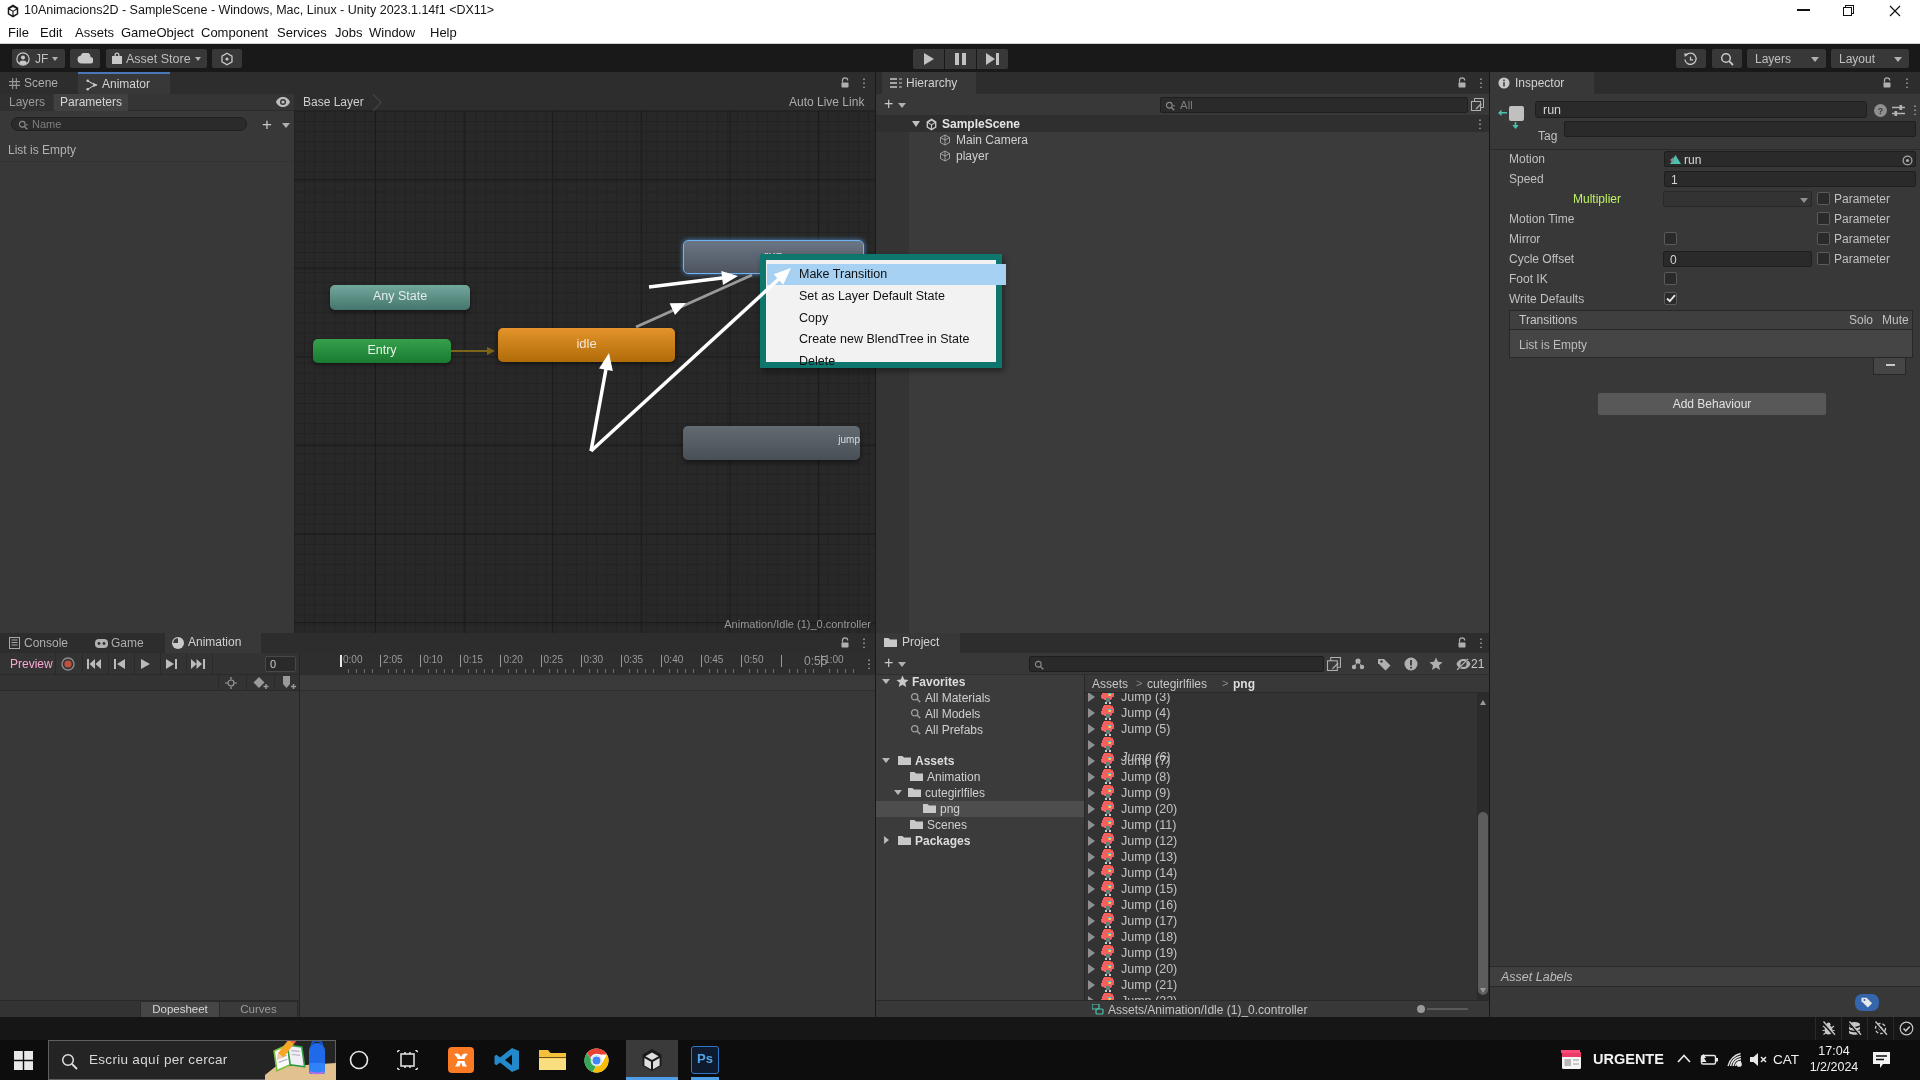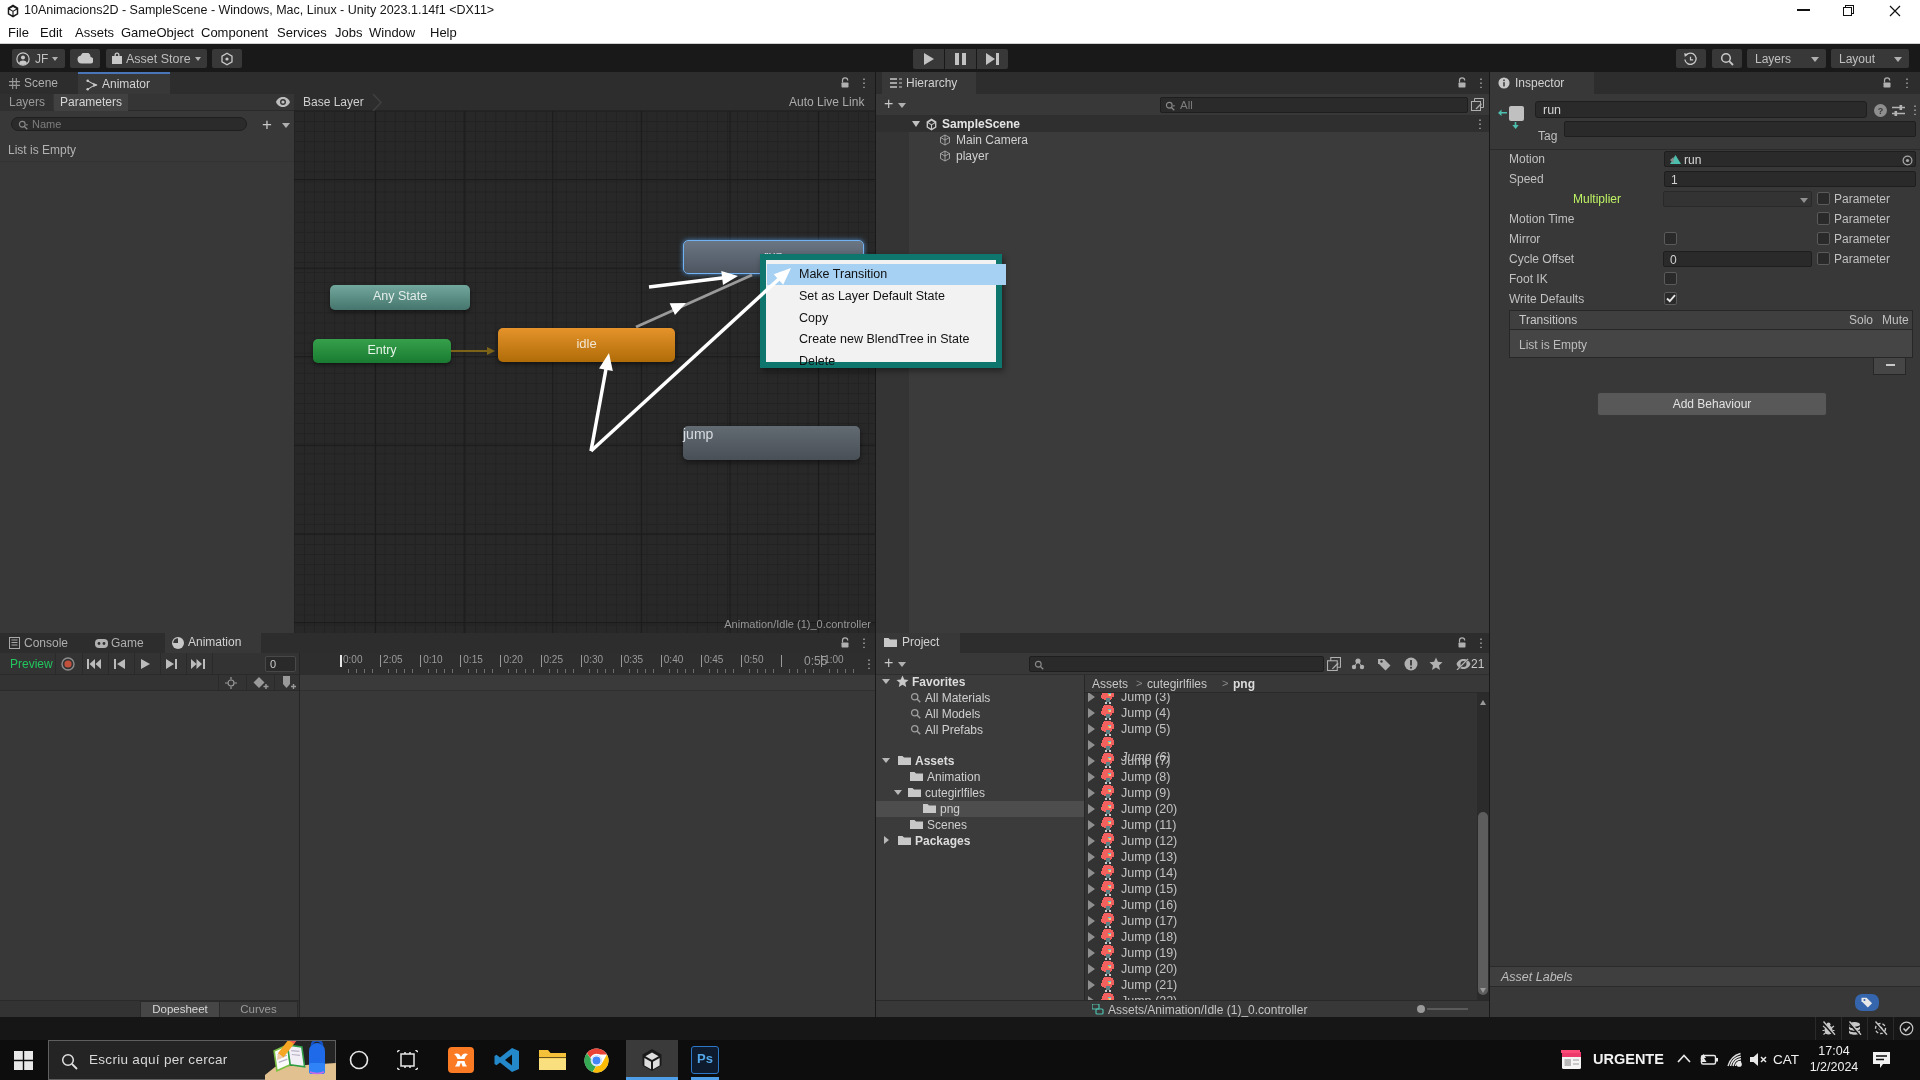--- a/index.html
+++ b/index.html
@@ -179,21 +179,21 @@
       <div class="abs" style="left:19px;top:245px;width:138px;height:24px;border-radius:5px;background:linear-gradient(#36a04b,#197b31);box-shadow:0 2px 4px rgba(0,0,0,0.45);">
         <div style="text-align:center;font-size:12.5px;color:#e8f4ea;padding-top:4px;">Entry</div>
       </div>
       <div class="abs" style="left:204px;top:234px;width:177px;height:34px;border-radius:5px;background:linear-gradient(#e5932a,#b06c08);box-shadow:0 2px 5px rgba(0,0,0,0.5);">
         <div style="text-align:center;font-size:13px;color:#f3e6d3;padding-top:8px;">idle</div>
       </div>
       <div class="abs" style="left:389px;top:146px;width:181px;height:34px;border-radius:5px;background:linear-gradient(#6b7684,#4d5560);border:1.5px solid #71b2f3;box-shadow:0 0 5px rgba(90,160,235,0.8);">
         <div style="text-align:center;font-size:13px;color:#dfe3e8;padding-top:7px;">run</div>
       </div>
       <div class="abs" style="left:389px;top:332px;width:177px;height:34px;border-radius:5px;background:linear-gradient(#626a72,#484f57);box-shadow:0 2px 5px rgba(0,0,0,0.5);">
-        <div style="text-align:left;font-size:14px;color:#d8dce0;">jump</div>
+        <div style="text-align:right;font-size:10px;color:#d8dce0;padding-top:8px;">jump</div>
       </div>
       <div class="abs" style="right:4px;top:524px;font-size:11px;color:#989898;">Animation/Idle (1)_0.controller</div>
     </div>
   </div>
   <div id="consolepanel" class="abs" style="left:0;top:633px;width:875px;height:384px;background:#383838;">
     <div class="abs tabbar" style="left:0;top:0;width:875px;height:20px;">
       <svg class="abs" style="left:9px;top:4px;" width="11" height="12" viewBox="0 0 11 12">
           <rect x="0.5" y="0.5" width="10" height="11" fill="none" stroke="#a8a8a8"></rect>
           <path stroke="#a8a8a8" d="M2.5 3 h6 M2.5 5.5 h6 M2.5 8 h6"></path>
         </svg>
@@ -211,21 +211,21 @@
           </svg>
         <div class="abs" style="left:23px;top:2px;font-size:12px;">Animation</div>
       </div>
       <svg class="abs" style="left:840px;top:4px;" width="12" height="12" viewBox="0 0 12 12">
           <path fill="none" stroke="#b0b0b0" stroke-width="1.2" d="M2.5 5.5 V3.5 A2.6 2.6 0 0 1 7.7 3.5"></path>
           <rect x="1.5" y="5.5" width="7" height="5" rx="0.8" fill="#b0b0b0"></rect>
         </svg>
       <div class="abs kebab" style="left:858px;top:3px;">⋮</div>
     </div>
     <div class="abs" style="left:0;top:20px;width:300px;height:22px;background:#333333;border-bottom:1px solid #2a2a2a;">
-      <div class="abs" style="left:10px;top:4px;font-size:12px;color:#22c55e;">Preview</div>
+      <div class="abs" style="left:10px;top:4px;font-size:12px;color:#f9a8d4;">Preview</div>
       <div class="abs" style="left:55px;top:0;width:1px;height:22px;background:#2a2a2a;"></div>
       <svg class="abs" style="left:61px;top:4px;" width="14" height="14" viewBox="0 0 14 14">
           <circle cx="7" cy="7" r="6" fill="none" stroke="#8c8c8c" stroke-width="1.4"></circle>
           <circle cx="7" cy="7" r="3.6" fill="#c1503c"></circle>
         </svg>
       <div class="abs" style="left:82px;top:0;width:1px;height:22px;background:#2a2a2a;"></div>
       <svg class="abs" style="left:87px;top:6px;" width="14" height="10" viewBox="0 0 14 10">
           <path fill="#bbbbbb" d="M0 0 h2 v10 h-2 Z M2.5 5 L8 0 V10 Z M8.5 5 L14 0 V10 Z"></path>
         </svg>
       <div class="abs" style="left:108px;top:0;width:1px;height:22px;background:#2a2a2a;"></div>

